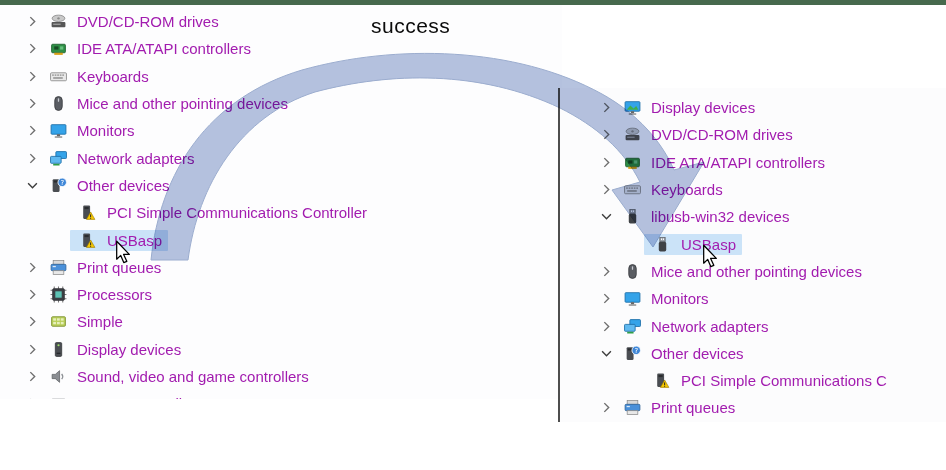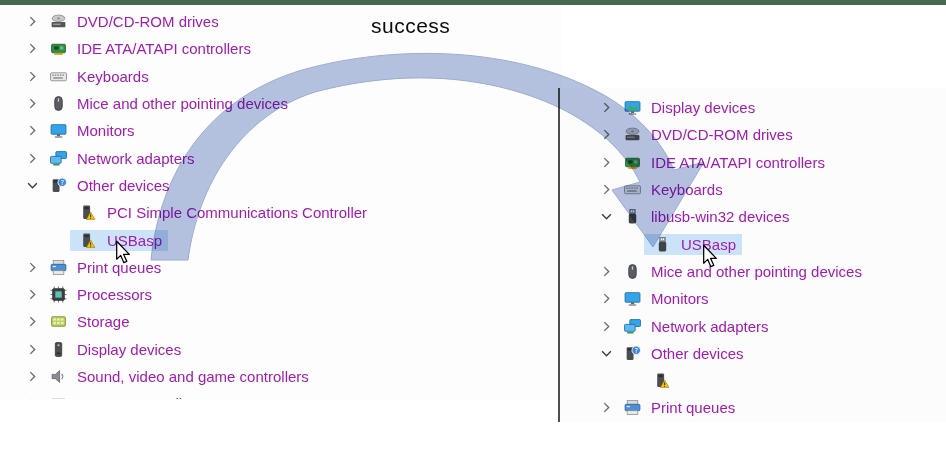--- a/index.html
+++ b/index.html
@@ -245,21 +245,21 @@
               <g fill="#e7f0bb">
                 <rect x="3" y="5" width="2.6" height="2.2"></rect>
                 <rect x="6.6" y="5" width="2.6" height="2.2"></rect>
                 <rect x="10.2" y="5" width="2.6" height="2.2"></rect>
                 <rect x="3" y="8.4" width="2.6" height="2.2"></rect>
                 <rect x="6.6" y="8.4" width="2.6" height="2.2"></rect>
                 <rect x="10.2" y="8.4" width="2.6" height="2.2"></rect>
               </g>
             </svg>
           </span>
-          <span class="label">Storage</span>
+          <span class="label">Simple</span>
         </span>
       </div>
       <div class="row">
         <span class="chev">
           <svg width="7" height="11" viewBox="0 0 8 12">
             <path d="M1.5 1 L6.5 6 L1.5 11" fill="none" stroke="#6e6e6e" stroke-width="1.6"></path>
           </svg>
         </span>
         <span class="rowbody">
           <span class="icon">
@@ -489,20 +489,21 @@
         <span class="rowbody">
           <span class="icon">
             <svg width="17" height="17" viewBox="0 0 16 16">
               <rect x="3" y="1.5" width="6.5" height="12.5" rx="1" fill="#4a4d52"></rect>
               <rect x="4.2" y="2.8" width="4" height="2" fill="#2b2d30"></rect>
               <path d="M6 14.5 L10 7.5 L14 14.5 Z" fill="#f6c800" stroke="#9c7a00" stroke-width="0.6"></path>
               <rect x="9.55" y="9.8" width="0.9" height="2.6" fill="#222"></rect>
               <rect x="9.55" y="13" width="0.9" height="0.9" fill="#222"></rect>
             </svg>
           </span>
+          <span class="label">PCI Simple Communications C</span>
         </span>
       </div>
       <div class="row">
         <span class="chev">
           <svg width="7" height="11" viewBox="0 0 8 12">
             <path d="M1.5 1 L6.5 6 L1.5 11" fill="none" stroke="#6e6e6e" stroke-width="1.6"></path>
           </svg>
         </span>
         <span class="rowbody">
           <span class="icon">

